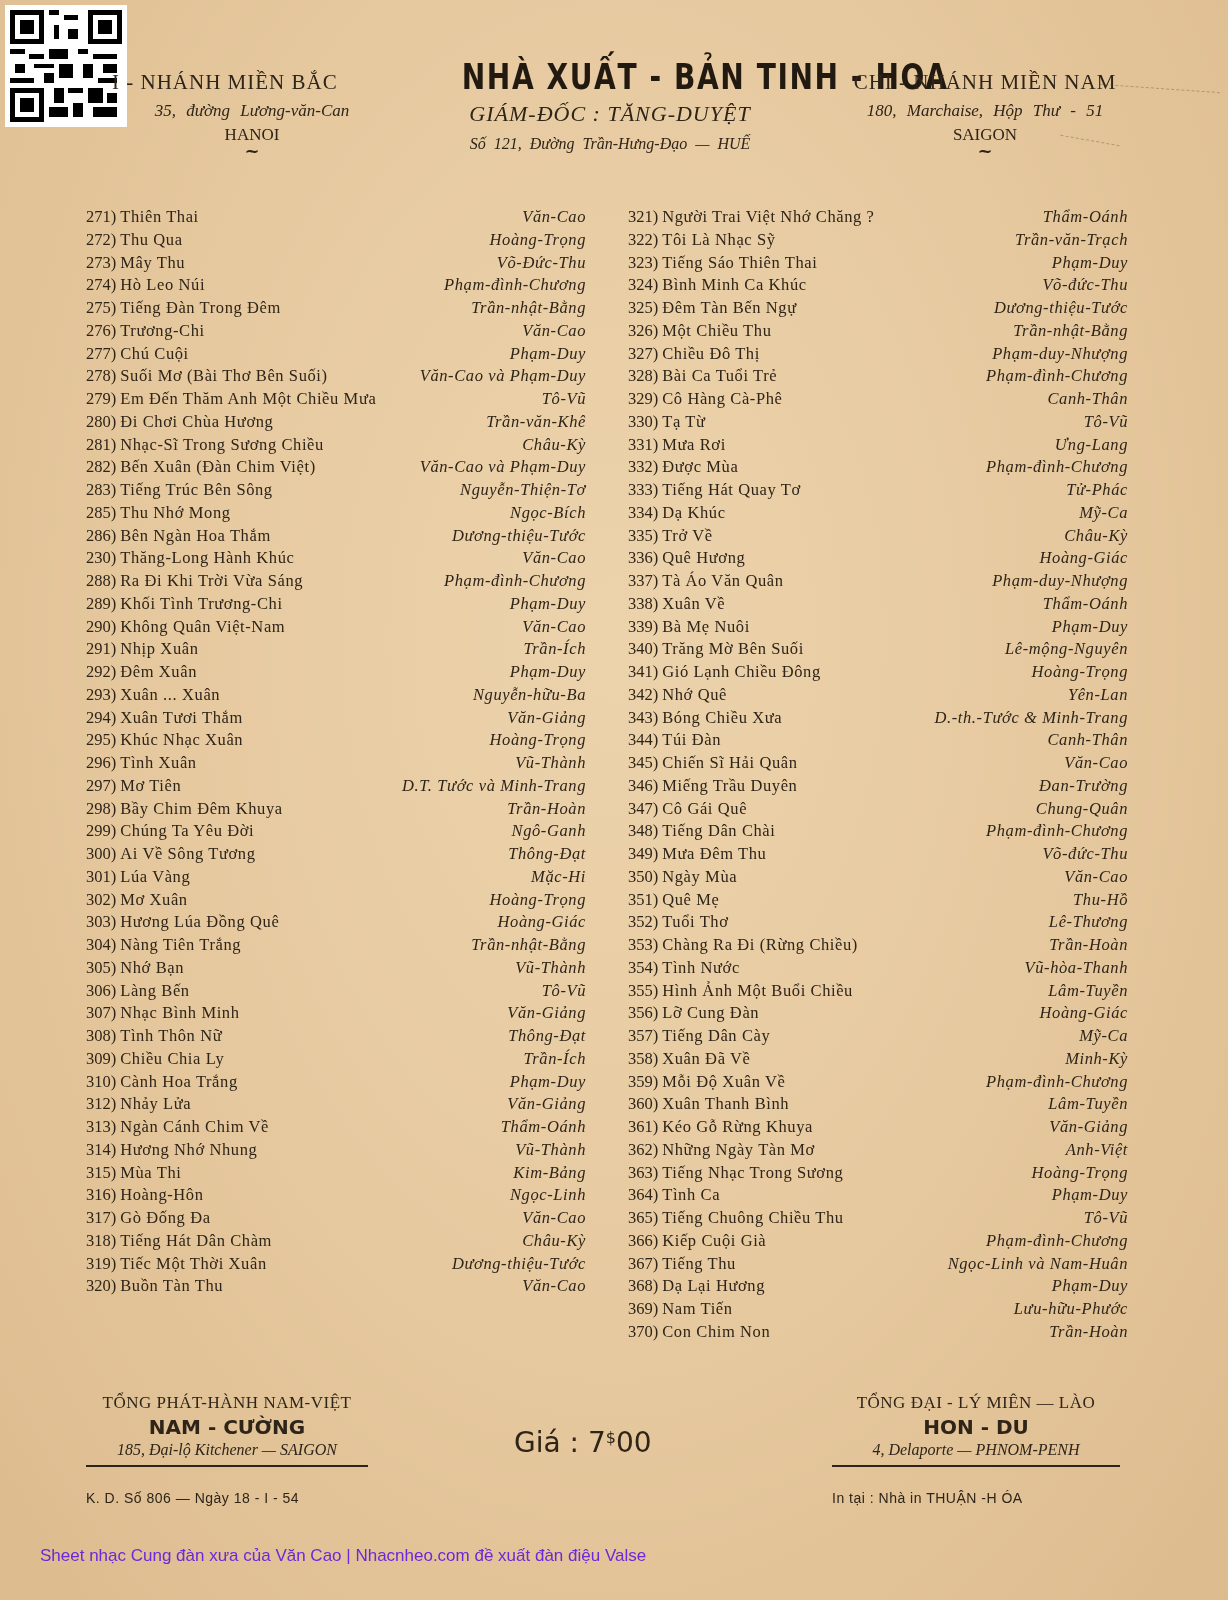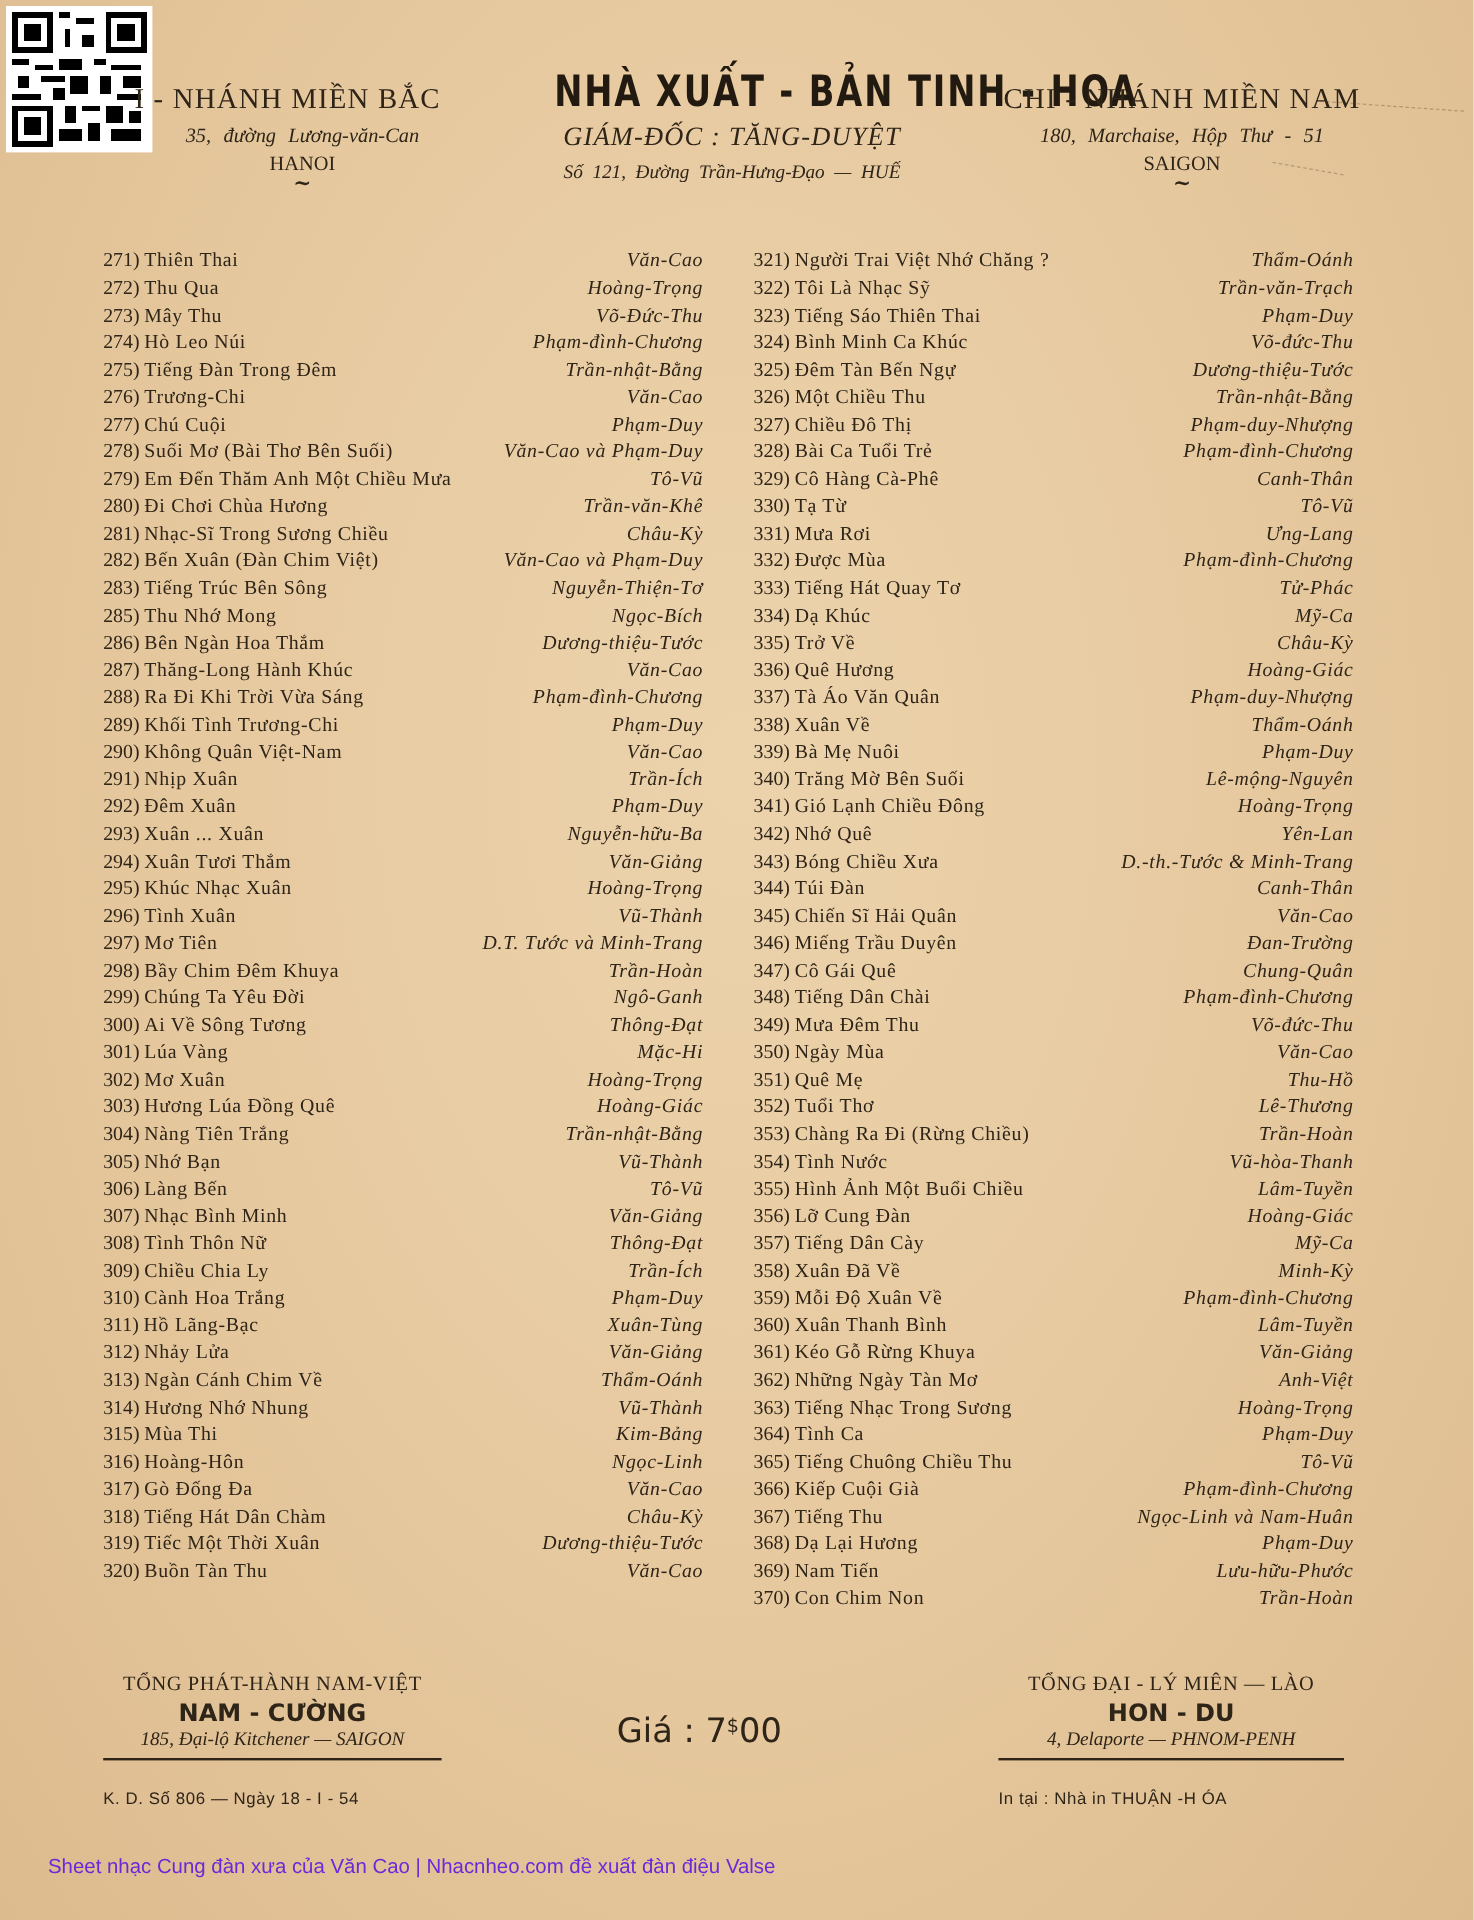--- a/index.html
+++ b/index.html
@@ -5,21 +5,21 @@
   html, body { margin:0; padding:0; }
   body {
     width:1228px; height:1600px; overflow:hidden; position:relative;
     background: radial-gradient(ellipse at 50% 40%, #ecd3ac 0%, #e6c89e 55%, #dcbb8e 100%);
     color:#2e2418;
     font-family:"DejaVu Serif", serif;
   }
   .qr { position:absolute; left:5px; top:5px; width:122px; height:122px; background:#fff; }
   .qr svg { display:block; }
   .branch { position:absolute; text-align:center; }
-  .branch .title { font-family:"Liberation Serif", serif; font-size:24px; letter-spacing:1px; white-space:nowrap; }
+  .branch .title { font-family:"Liberation Serif", serif; font-size:21px; letter-spacing:1px; white-space:nowrap; }
   .branch .addr { font-family:"Liberation Serif", serif; font-style:italic; font-size:17px; margin-top:6px; white-space:nowrap; word-spacing:6px;}
   .branch .city { font-family:"Liberation Serif", serif; font-size:17px; margin-top:4px; }
   .branch .tilde { font-size:18px; line-height:12px; font-weight:bold; }
   #left-branch { left:112px; top:70px; width:280px; }
   #left-branch .title { text-align:left; }
   #right-branch { left:835px; top:70px; width:300px; }
   .publisher { position:absolute; left:420px; top:56px; width:380px; text-align:center; }
   .publisher .pname { font-family:"DejaVu Sans", sans-serif; font-weight:bold; font-size:36px; transform:scaleX(0.78); transform-origin:center; letter-spacing:2px; white-space:nowrap; color:#221a10; }
   .publisher .director { font-family:Liberation Serif, serif; font-style:italic; font-size:22px; margin-top:4px; letter-spacing:1px; }
   .publisher .paddr { font-family:"Liberation Serif", serif; font-style:italic; font-size:16px; margin-top:8px; word-spacing:4px; }
@@ -180,21 +180,21 @@
       <span class="num">285)</span>
       <span class="song">Thu Nhớ Mong</span>
       <span class="author">Ngọc-Bích</span>
     </div>
     <div class="row">
       <span class="num">286)</span>
       <span class="song">Bên Ngàn Hoa Thắm</span>
       <span class="author">Dương-thiệu-Tước</span>
     </div>
     <div class="row">
-      <span class="num">287)</span>
+      <span class="num">230)</span>
       <span class="song">Thăng-Long Hành Khúc</span>
       <span class="author">Văn-Cao</span>
     </div>
     <div class="row">
       <span class="num">288)</span>
       <span class="song">Ra Đi Khi Trời Vừa Sáng</span>
       <span class="author">Phạm-đình-Chương</span>
     </div>
     <div class="row">
       <span class="num">289)</span>
@@ -298,25 +298,20 @@
     </div>
     <div class="row">
       <span class="num">309)</span>
       <span class="song">Chiều Chia Ly</span>
       <span class="author">Trần-Ích</span>
     </div>
     <div class="row">
       <span class="num">310)</span>
       <span class="song">Cành Hoa Trắng</span>
       <span class="author">Phạm-Duy</span>
-    </div>
-    <div class="row">
-      <span class="num">311)</span>
-      <span class="song">Hồ Lãng-Bạc</span>
-      <span class="author">Xuân-Tùng</span>
     </div>
     <div class="row">
       <span class="num">312)</span>
       <span class="song">Nhảy Lửa</span>
       <span class="author">Văn-Giảng</span>
     </div>
     <div class="row">
       <span class="num">313)</span>
       <span class="song">Ngàn Cánh Chim Về</span>
       <span class="author">Thẩm-Oánh</span>

